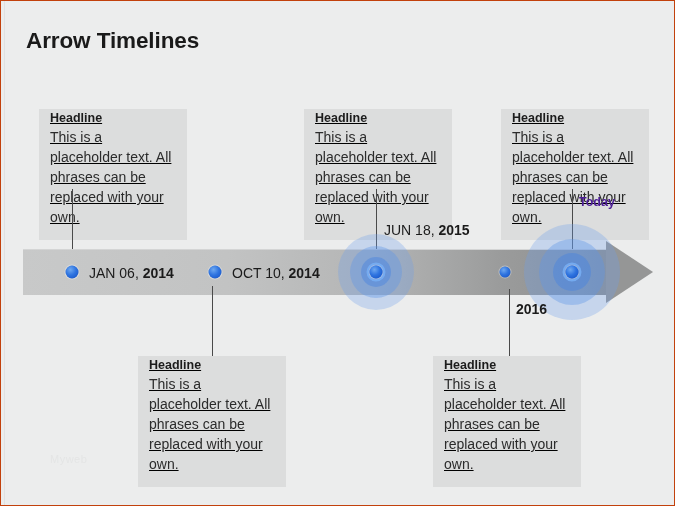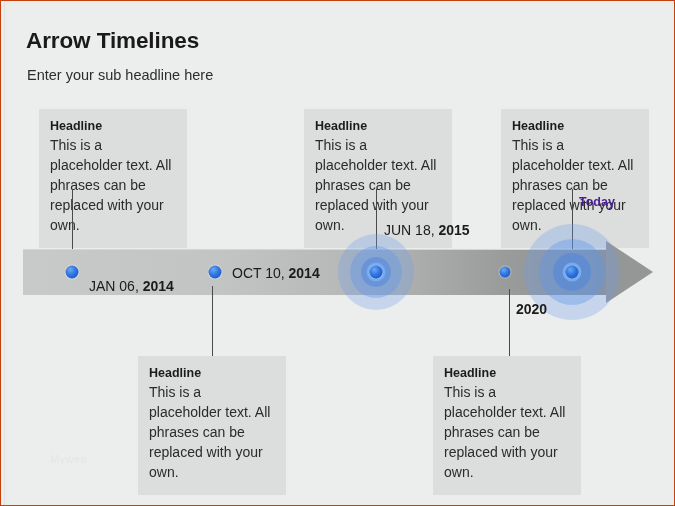--- a/index.html
+++ b/index.html
@@ -31,22 +31,23 @@
   #subtitle{
     position:absolute;left:26px;top:66px;
     font-size:14.5px;font-weight:normal;color:#2d2d2d;
   }
 
   
   .callout{
     position:absolute;
     width:148px;
     background:#dcdddd;
-    padding:10px 11px 12px 11px;
+    padding:2px 11px 12px 11px;
     box-sizing:border-box;
+    text-decoration:underline;
   }
   .callout .ch{
     font-size:12.5px;font-weight:bold;color:#1c1c1c;
     margin:0 0 3px 0;line-height:1.15;
   }
   .callout .cb{
     font-size:14px;color:#2b2b2b;line-height:1.42;
   }
 
   
@@ -118,21 +119,20 @@
     font-size:11px;color:#e4e5e5;letter-spacing:0.5px;
     user-select:none;
   }
 </style>
 </head>
 <body>
 
 <div id="slide">
 
   <div id="title">Arrow Timelines</div>
-  <div id="subtitle">Enter your sub headline here</div>
 
   <div class="callout" style="left:38px;top:108px;">
     <div class="ch">Headline</div>
     <div class="cb">This is a placeholder text. All phrases can be replaced with your own.</div>
   </div>
   <div class="leader" style="left:71px;top:188px;height:76px;"></div>
 
   <div class="callout" style="left:303px;top:108px;">
     <div class="ch">Headline</div>
     <div class="cb">This is a placeholder text. All phrases can be replaced with your own.</div>
@@ -174,31 +174,31 @@
 
     <div class="marker big" style="left:549px;top:23px;">
       <div class="glow g1"></div>
       <div class="glow g2"></div>
       <div class="glow g3"></div>
       <div class="ring"></div>
       <div class="dot md"></div>
     </div>
   </div>
 
-  <div class="datelbl" style="left:88px;top:277px;">
+  <div class="datelbl" style="left:88px;top:264px;">
     <span class="mon">JAN 06, </span><b>2014</b>
   </div>
   <div class="datelbl" style="left:231px;top:264px;text-align:center;">
     <span class="mon">OCT 10, </span><b>2014</b>
   </div>
   <div class="datelbl" style="left:383px;top:221px;">
     <span class="mon">JUN 18, </span><b>2015</b>
   </div>
   <div class="datelbl" style="left:515px;top:300px;">
-    <b>2020</b>
+    <b>2016</b>
   </div>
 
   <div class="leader" style="left:211px;top:285px;height:70px;"></div>
   <div class="callout" style="left:137px;top:355px;">
     <div class="ch">Headline</div>
     <div class="cb">This is a placeholder text. All phrases can be replaced with your own.</div>
   </div>
 
   <div class="leader" style="left:508px;top:288px;height:67px;"></div>
   <div class="callout" style="left:432px;top:355px;">

